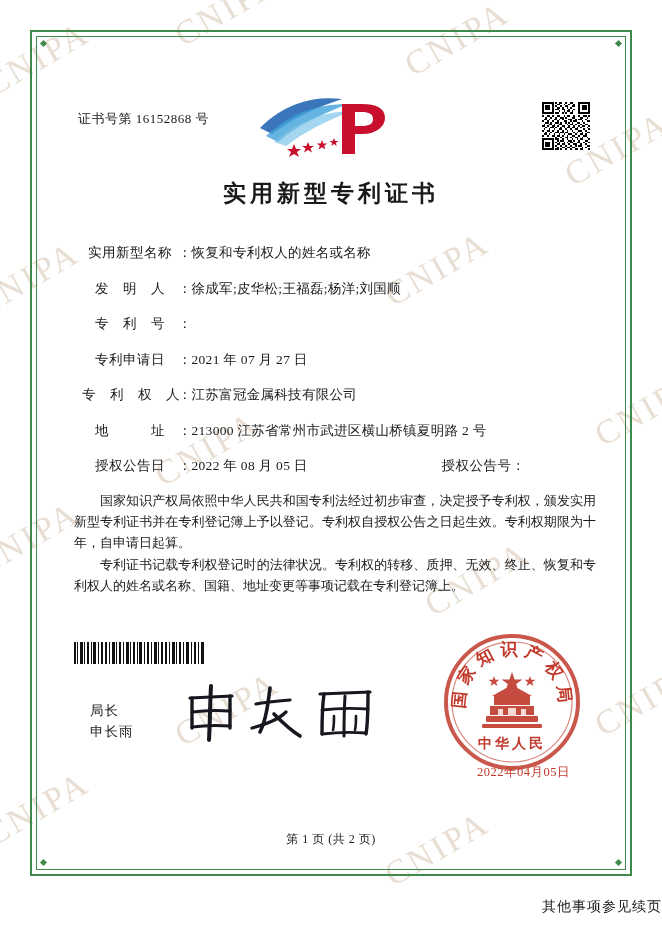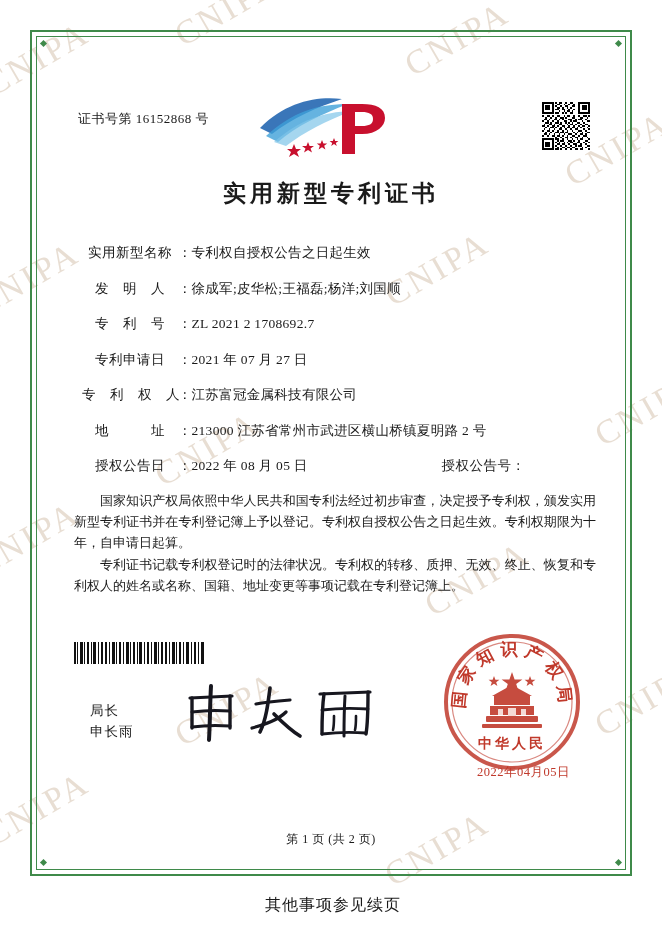--- a/index.html
+++ b/index.html
@@ -212,22 +212,22 @@
     text-align: center;
     font-size: 12px;
     letter-spacing: 0.5px;
   }
 
   .footnote {
     position: absolute;
     left: 4px;
     right: 0;
     bottom: 18px;
-    text-align: center;
-    font-size: 16px;
+    text-align: right;
+    font-size: 14px;
     letter-spacing: 1px;
     z-index: 3;
   }
 </style>
 </head>
 <body>
 
 <div class="watermark-layer">
   <div class="wm" style="left:-20px; top:40px;">CNIPA</div>
   <div class="wm" style="left:170px; top:-10px;">CNIPA</div>
@@ -501,33 +501,32 @@
     </svg>
   </div>
 
   <div class="title">实用新型专利证书</div>
 
   <div class="fields">
 
     <div class="frow">
       <span class="flabel">实用新型名称</span>
       <span class="fsep">：</span>
-      <span class="fval">专利权自授权公告之日起生效</span>
+      <span class="fval">恢复和专利权人的姓名或名称</span>
     </div>
 
     <div class="frow">
       <span class="flabel">发　明　人</span>
       <span class="fsep">：</span>
       <span class="fval">徐成军;皮华松;王福磊;杨洋;刘国顺</span>
     </div>
 
     <div class="frow">
       <span class="flabel">专　利　号</span>
       <span class="fsep">：</span>
-      <span class="fval">ZL 2021 2 1708692.7</span>
     </div>
 
     <div class="frow">
       <span class="flabel">专利申请日</span>
       <span class="fsep">：</span>
       <span class="fval">2021 年 07 月 27 日</span>
     </div>
 
     <div class="frow">
       <span class="flabel">专　利　权　人</span>

